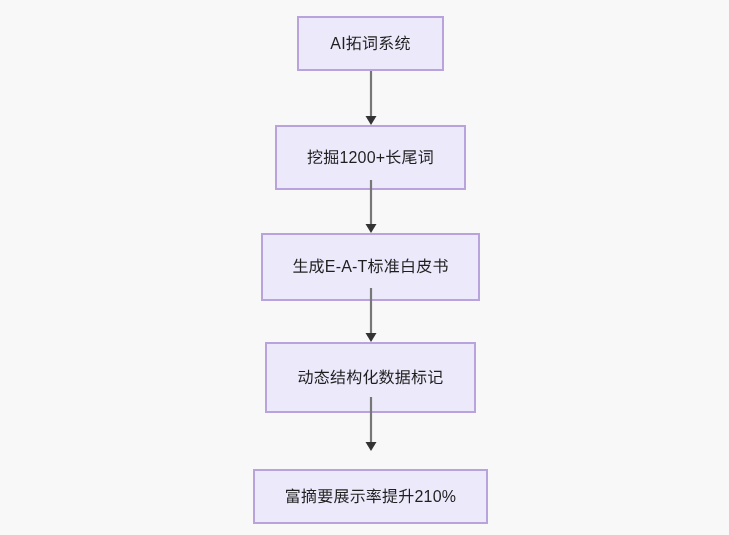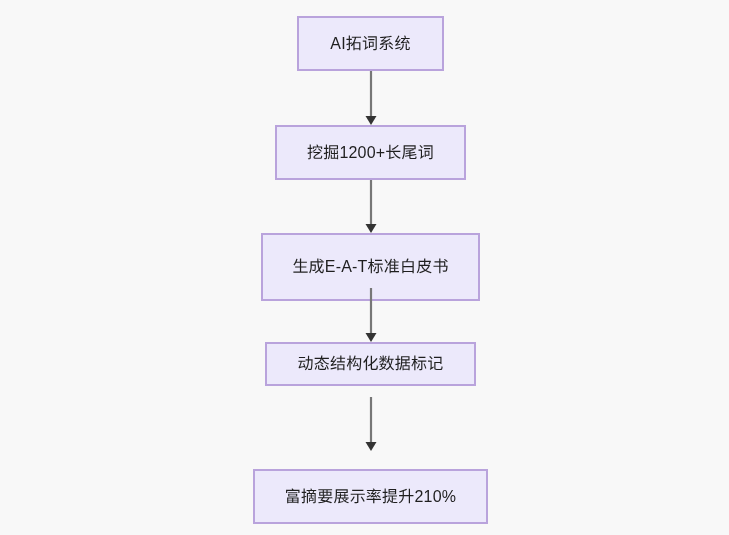--- a/index.html
+++ b/index.html
@@ -51,29 +51,29 @@
 </style>
 </head>
 <body style="background: rgb(248, 248, 248);">
 
 <div id="flow-canvas">
 
   <div class="node" id="node-1" style="left: 297px; top: 16px; width: 147px; height: 55px; background: rgb(236, 233, 251); border-color: rgb(185, 163, 220); color: rgb(31, 31, 31);">
     <span class="node-label">AI拓词系统</span>
   </div>
 
-  <div class="node" id="node-2" style="left: 275px; top: 125px; width: 191px; height: 55px; background: rgb(236, 233, 251); border-color: rgb(185, 163, 220); color: rgb(31, 31, 31);">
+  <div class="node" id="node-2" style="left: 275px; top: 125px; width: 191px; height: 65px; background: rgb(236, 233, 251); border-color: rgb(185, 163, 220); color: rgb(31, 31, 31);">
     <span class="node-label">挖掘1200+长尾词</span>
   </div>
 
   <div class="node" id="node-3" style="left: 261px; top: 233px; width: 219px; height: 68px; background: rgb(236, 233, 251); border-color: rgb(185, 163, 220); color: rgb(31, 31, 31);">
     <span class="node-label">生成E-A-T标准白皮书</span>
   </div>
 
-  <div class="node" id="node-4" style="left: 265px; top: 342px; width: 211px; height: 44px; background: rgb(236, 233, 251); border-color: rgb(185, 163, 220); color: rgb(31, 31, 31);">
+  <div class="node" id="node-4" style="left: 265px; top: 342px; width: 211px; height: 71px; background: rgb(236, 233, 251); border-color: rgb(185, 163, 220); color: rgb(31, 31, 31);">
     <span class="node-label">动态结构化数据标记</span>
   </div>
 
   <div class="node" id="node-5" style="left: 253px; top: 469px; width: 235px; height: 55px; background: rgb(236, 233, 251); border-color: rgb(185, 163, 220); color: rgb(31, 31, 31);">
     <span class="node-label">富摘要展示率提升210%</span>
   </div>
 
   <div class="connector" id="edge-1-2" style="left: 361px; top: 71px; height: 54px;">
       <svg width="20" height="54" viewBox="0 0 20 54">
         <line x1="10" y1="0" x2="10" y2="46" stroke="#777777" stroke-width="2.2"></line>

